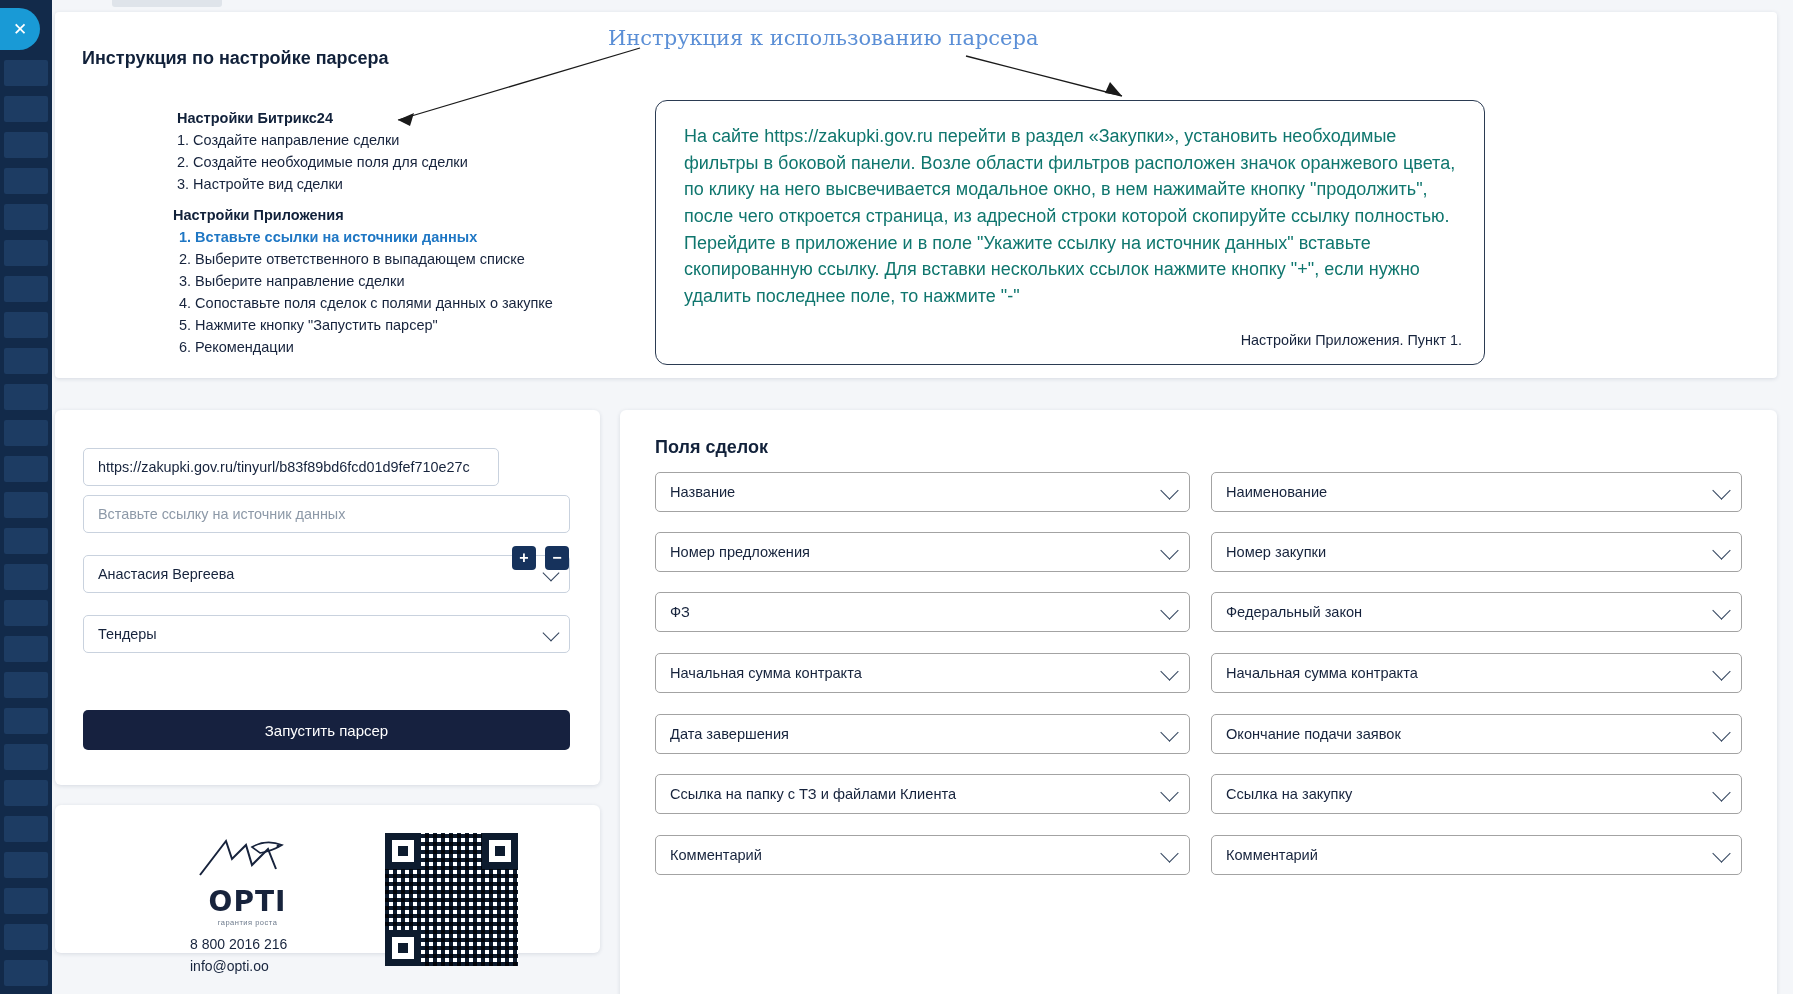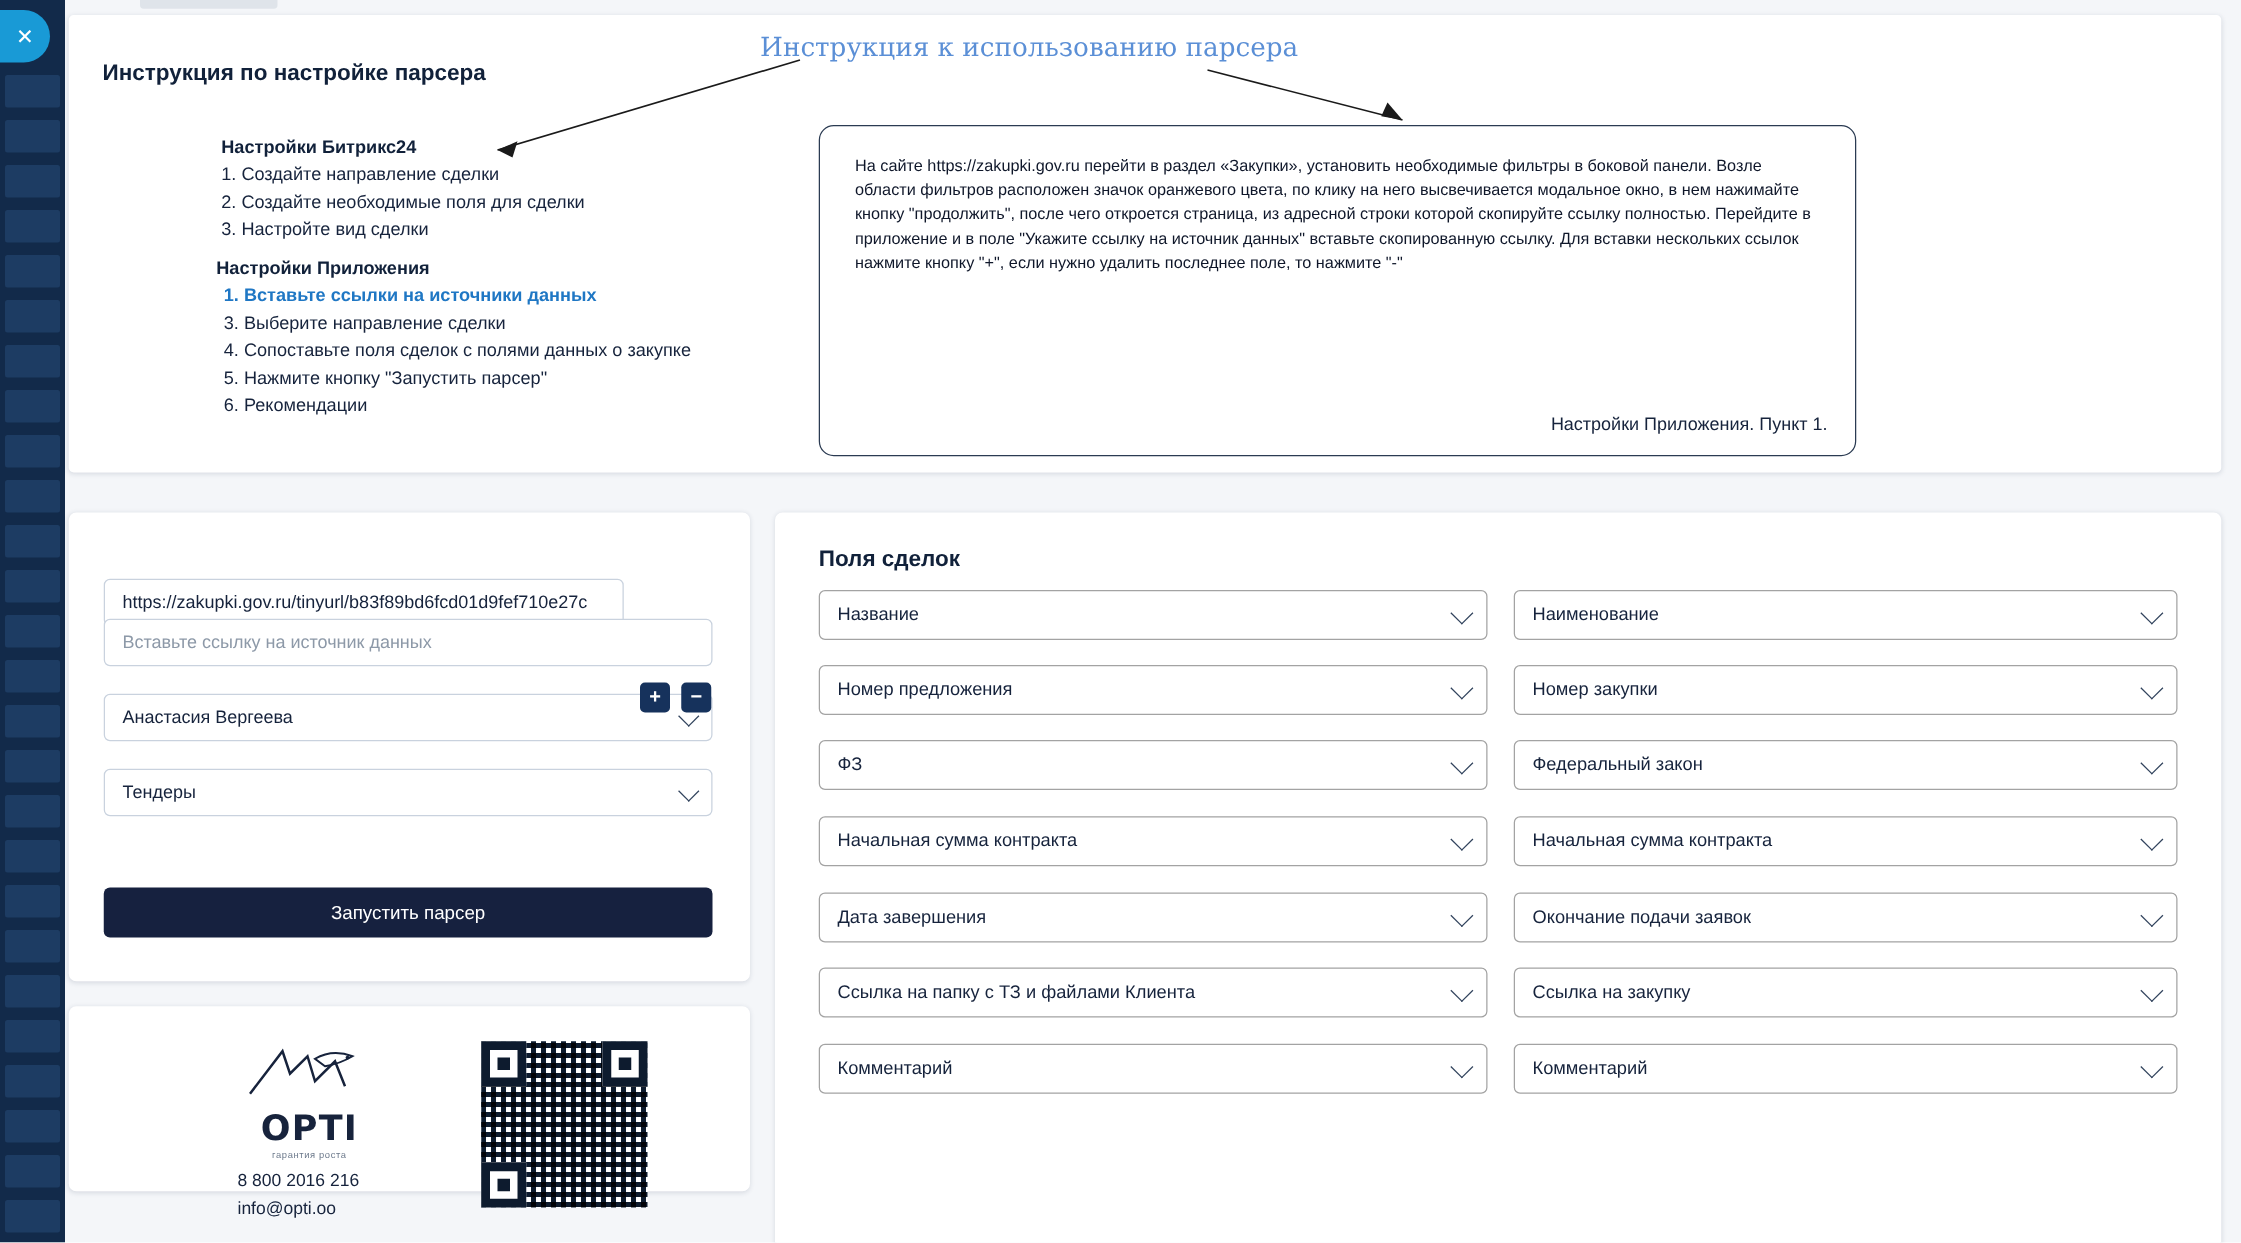--- a/index.html
+++ b/index.html
@@ -92,23 +92,23 @@
   
   #instr-box {
     position: absolute;
     left: 600px; top: 88px;
     width: 830px; height: 265px;
     border: 1px solid #2b3b52;
     border-radius: 12px;
     padding: 22px 28px;
   }
   #instr-box .body {
-    font-size: 13px;
+    font-size: 18px;
     line-height: 1.48;
-    color: #0f172a;
+    color: #0f766e;
   }
   #instr-box .caption {
     position: absolute;
     right: 22px; bottom: 16px;
     font-size: 14.4px;
     color: #16233c;
   }
 
   
   .ann {
@@ -149,21 +149,21 @@
   }
   .field.placeholder { color: #8d99a8; }
   .field .chev {
     position: absolute; right: 12px; top: 50%;
     width: 12px; height: 12px;
     margin-top: -7px;
     border-right: 1.6px solid #30425c;
     border-bottom: 1.6px solid #30425c;
     transform: rotate(45deg);
   }
-  #url-field { left: 28px; top: 53px; width: 416px; }
+  #url-field { left: 28px; top: 38px; width: 416px; }
   #empty-field { left: 28px; top: 85px; width: 487px; }
   #resp-field { left: 28px; top: 145px; width: 487px; }
   #funnel-field { left: 28px; top: 205px; width: 487px; }
 
   .sq-btn {
     position: absolute;
     width: 24px; height: 24px;
     background: #16325c;
     border-radius: 4px;
     color: #fff;
@@ -309,20 +309,21 @@
     <div id="bitrix-block">
       <div class="sec-h">Настройки Битрикс24</div>
       <div class="sec-li">1. Создайте направление сделки</div>
       <div class="sec-li">2. Создайте необходимые поля для сделки</div>
       <div class="sec-li">3. Настройте вид сделки</div>
     </div>
 
     <div id="app-block">
       <div class="sec-h">Настройки Приложения</div>
       <div class="sec-li link">1. Вставьте ссылки на источники данных</div>
+      <div class="sec-li">2. Выберите ответственного в выпадающем списке</div>
       <div class="sec-li">3. Выберите направление сделки</div>
       <div class="sec-li">4. Сопоставьте поля сделок с полями данных о закупке</div>
       <div class="sec-li">5. Нажмите кнопку "Запустить парсер"</div>
       <div class="sec-li">6. Рекомендации</div>
     </div>
 
     <div id="instr-box">
       <div class="body">На сайте https://zakupki.gov.ru перейти в раздел «Закупки», установить необходимые фильтры в боковой панели. Возле области фильтров расположен значок оранжевого цвета, по клику на него высвечивается модальное окно, в нем нажимайте кнопку "продолжить", после чего откроется страница, из адресной строки которой скопируйте ссылку полностью. Перейдите в приложение и в поле "Укажите ссылку на источник данных" вставьте скопированную ссылку. Для вставки нескольких ссылок нажмите кнопку "+", если нужно удалить последнее поле, то нажмите "-"</div>
       <div class="caption">Настройки Приложения. Пункт 1.</div>
     </div>

